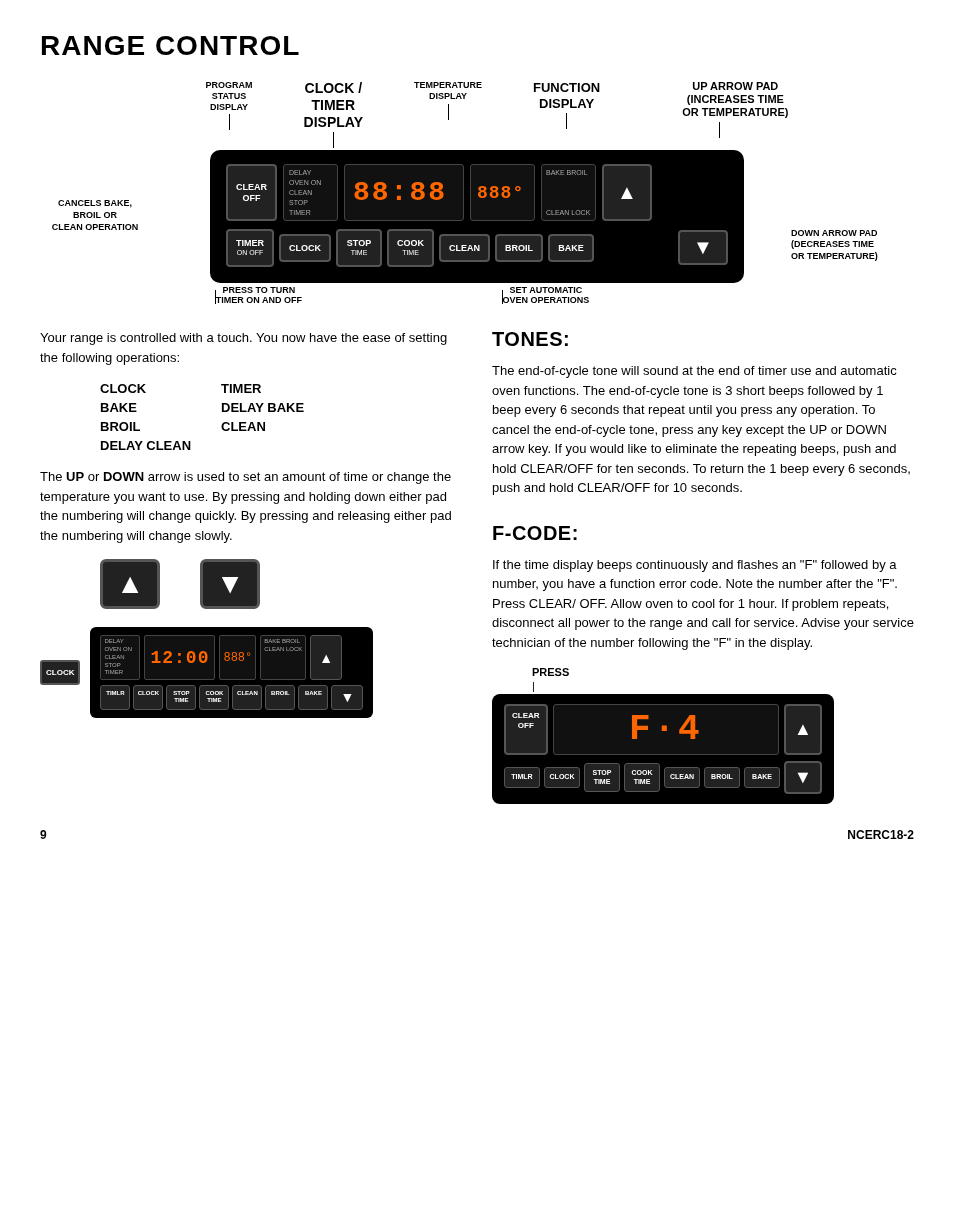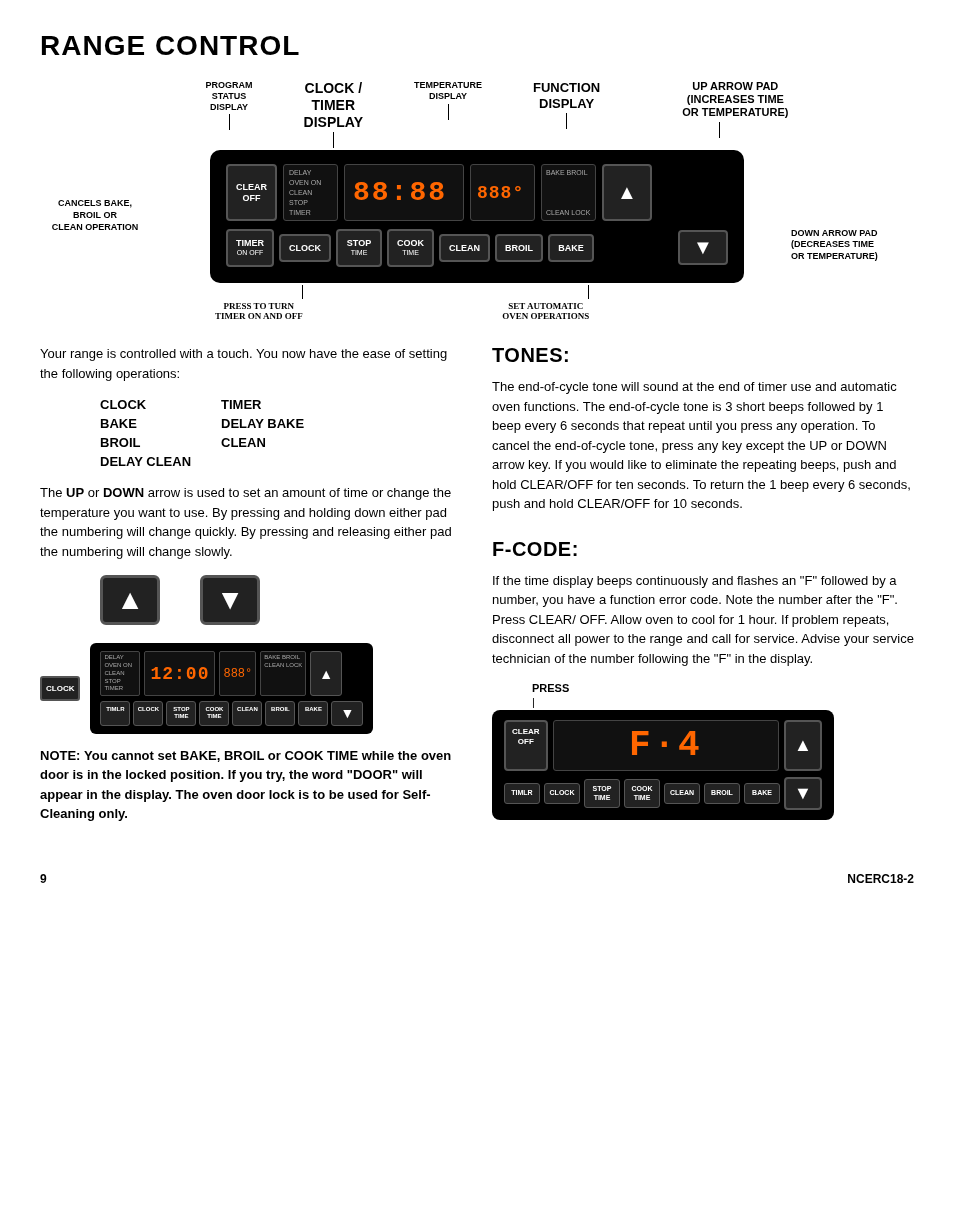--- a/index.html
+++ b/index.html
@@ -522,27 +522,26 @@
 
     .tl-line {
       width: 1px;
       height: 16px;
       background: #000;
       margin-top: 2px;
     }
 
     .bl {
       display: flex;
-      flex-direction: column;
+      flex-direction: row;
       align-items: flex-end;
       font-size: 9px;
       font-weight: 700;
       text-align: center;
       line-height: 1.2;
-      font-family: Liberation Serif, serif;
     }
 
     .bl-line {
       width: 1px;
       height: 14px;
       background: #000;
       margin-bottom: 2px;
     }
 
     .side-label-left {
@@ -780,23 +779,20 @@
                 <div>TIME</div>
               </div>
             <div class="mini-btn">CLEAN</div>
             <div class="mini-btn">BROIL</div>
             <div class="mini-btn">BAKE</div>
             <div class="mini-arrow">▼</div>
           </div>
         </div>
       </div>
 
-      <div class="note-box">
-        <b>NOTE:</b> <b>You cannot set BAKE, BROIL or COOK TIME while the oven door is in the locked position.  If you try, the word "DOOR" will appear in the display.  The oven door lock is to be used for Self-Cleaning only.</b>
-      </div>
     </div>
   </div>
 
   <div class="right-col">
 
     <div class="tones-section">
       <div class="section-heading">TONES:</div>
       <p class="body-text">The end-of-cycle tone will sound at the end of timer use and automatic oven functions. The end-of-cycle tone is 3 short beeps followed by 1 beep every 6 seconds that repeat until you press any operation. To cancel the end-of-cycle tone, press any key except the UP or DOWN arrow key.  If you would like to eliminate the repeating beeps, push and hold CLEAR/OFF for ten seconds. To return the 1 beep every 6 seconds, push and hold CLEAR/OFF for 10 seconds.</p>
     </div>
 

